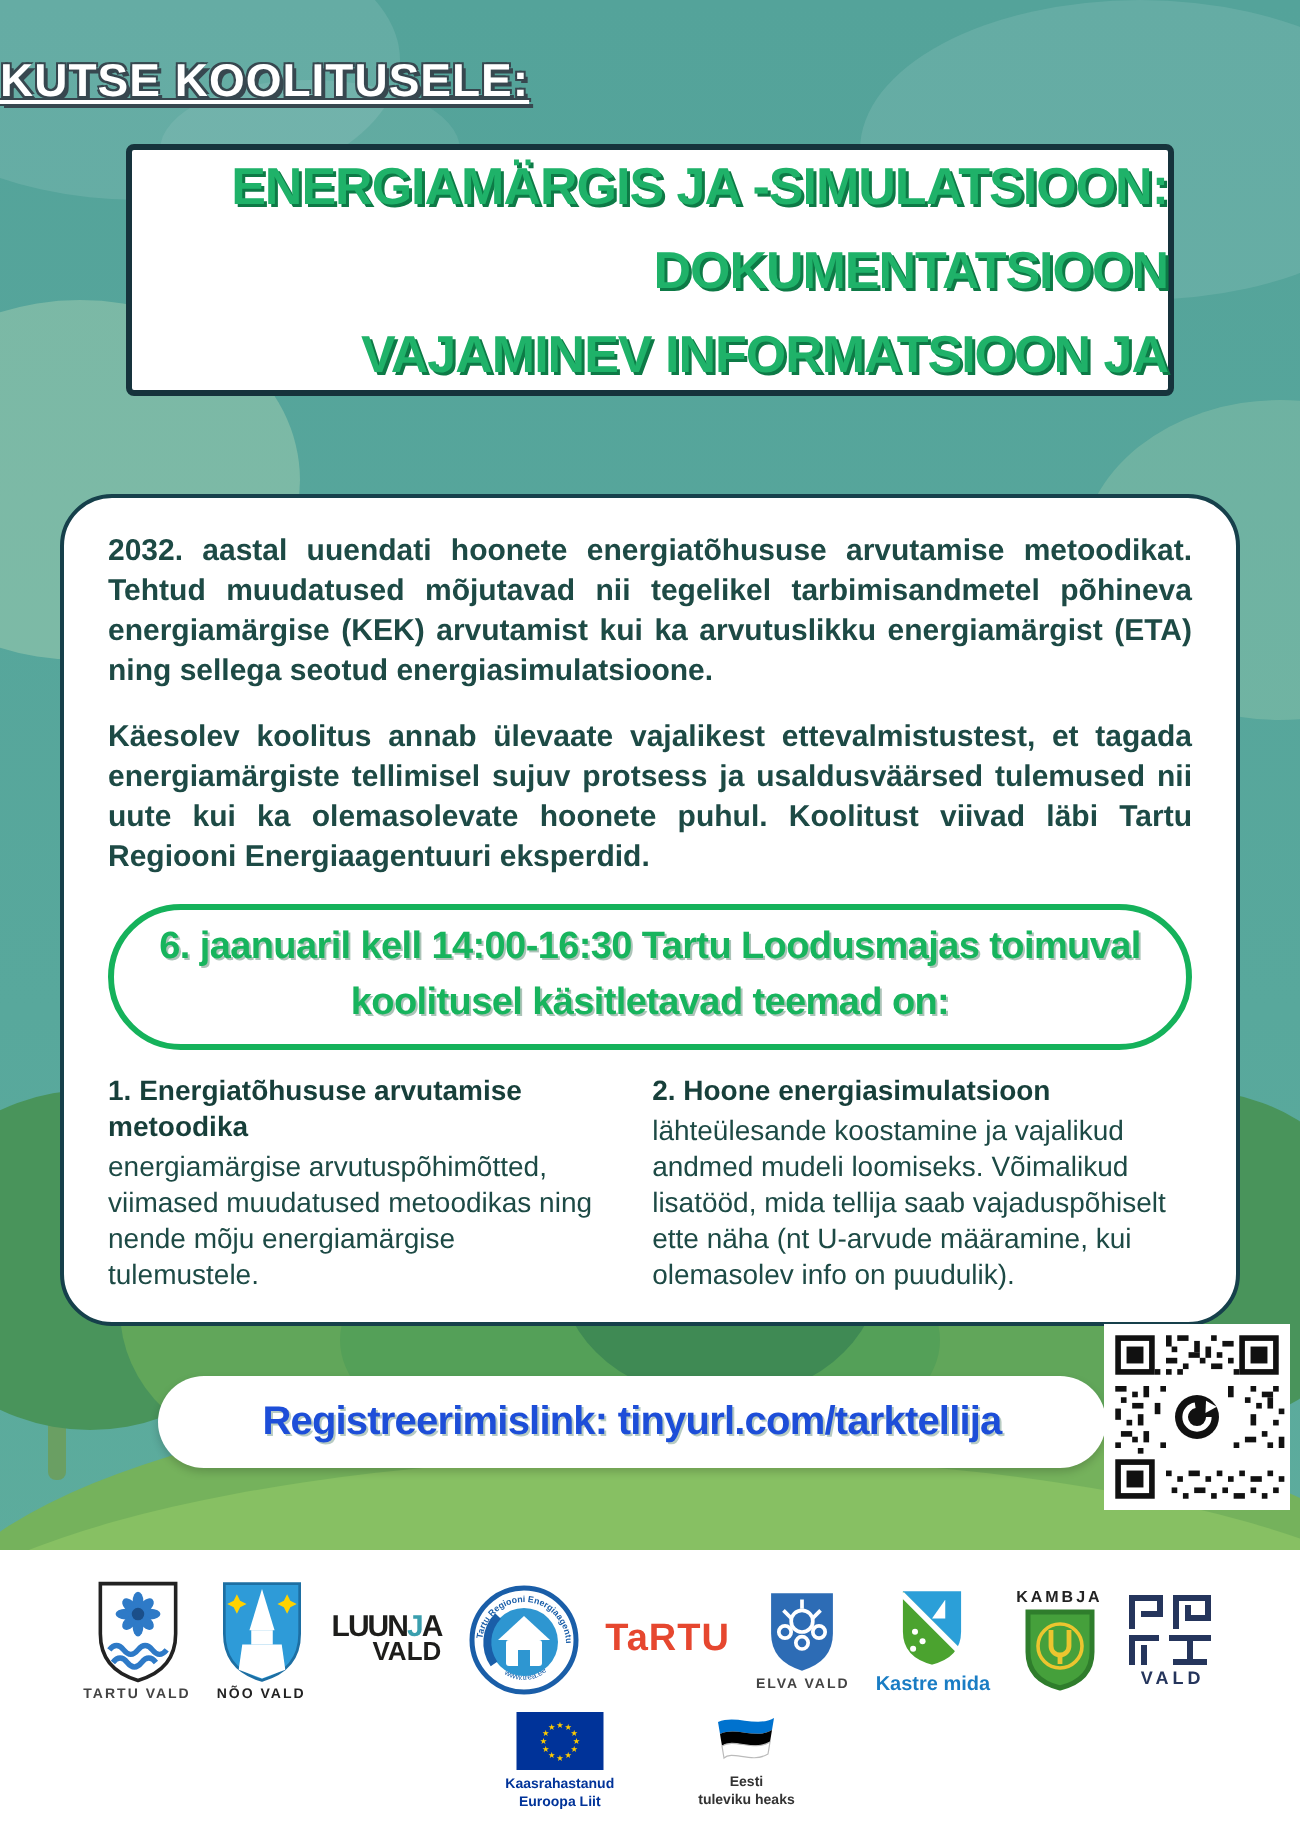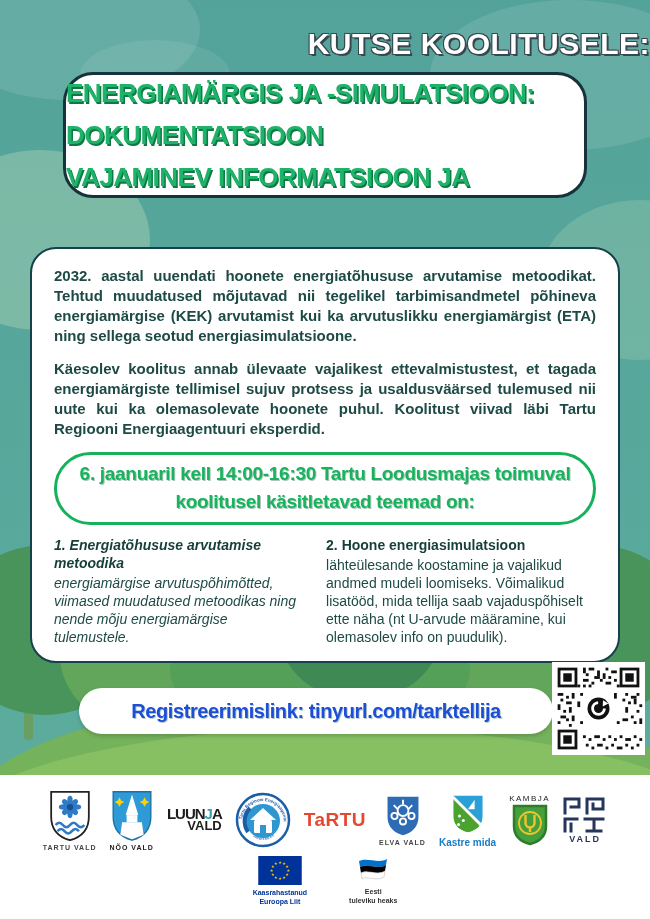--- a/index.html
+++ b/index.html
@@ -21,44 +21,44 @@
   .t4{ left:430px; top:600px; width:150px; height:130px; background:#61a65a; }
   .t5{ left:170px; top:600px; width:300px; height:140px; background:#54a058; }
   .t6{ left:280px; top:570px; width:160px; height:130px; background:#3f8a54; }
   .trunk{ position:absolute; left:24px; top:610px; width:9px; height:130px; background:#6a9f63; border-radius:4px; }
   .tall{ position:absolute; left:8px; top:560px; width:46px; height:110px; background:#8cc06c; border-radius:46% 46% 40% 40%; }
   .hill1{ position:absolute; left:-40px; top:695px; width:760px; height:160px; background:#75b25c; border-radius:50% 50% 0 0/80% 80% 0 0; }
   .hill2{ position:absolute; left:-60px; top:728px; width:800px; height:160px; background:#87c063; border-radius:50% 50% 0 0/70% 70% 0 0; }
   .footer-bg{ position:absolute; left:0; top:775px; width:650px; height:144px; background:#ffffff; }
 
   
-  .kicker{ position:absolute; left:0; top:27px; width:650px; text-align:right;
-           font-size:30px; font-weight:800; letter-spacing:.5px; color:#ffffff;
-           text-shadow:2px 2px 0 #37474f, -1px -1px 0 #37474f, 1px -1px 0 #37474f, -1px 1px 0 #37474f; }
+  .kicker{ position:absolute; left:0; top:27px; width:650px; text-align:left;
+           font-size:23px; font-weight:800; letter-spacing:.5px; color:#ffffff;
+           text-shadow:2px 2px 0 #37474f, -1px -1px 0 #37474f, 1px -1px 0 #37474f, -1px 1px 0 #37474f;text-decoration:underline; }
 
   .title-card{ position:absolute; left:63px; top:72px; width:524px; height:126px;
-               background:#ffffff; border:3px solid #16333c; border-radius:30px;
-               display:flex; flex-direction:column; justify-content:center; align-items:flex-start; }
+               background:#ffffff; border:3px solid #16333c; border-radius:4px;
+               display:flex; flex-direction:column; justify-content:center; align-items:flex-end; }
   .title-line{ font-size:26px; font-weight:800; letter-spacing:-.5px; line-height:42px;
                color:#1fb269; text-align:center;
                text-shadow:1.5px 1.5px 0 #0d7a46; }
 
   
   .main-card{ position:absolute; left:30px; top:247px; width:590px; min-height:404px;
               background:#ffffff; border:2.5px solid #16404b; border-radius:26px;
               padding:17px 22px 14px 22px; }
   .para{ font-size:15px; line-height:1.33; font-weight:600; color:#1d4a45;
          text-align:justify; margin-bottom:13px; }
   .event-pill{ margin:3px auto 11px auto; border:3.5px solid #15b25b; border-radius:40px;
                padding:5px 8px; text-align:center; }
   .event-pill span{ font-size:19px; font-weight:800; letter-spacing:-.3px; line-height:1.5;
                     color:#17b45d; text-shadow:1px 1px 0 rgba(16,84,52,.35); }
   .topics{ display:flex; gap:22px; margin-top:2px; }
   .topic{ font-size:14px; line-height:1.3; color:#1d4a45; }
-  .topic.left{ width:252px;font-style:italic; } .topic.right{ width:272px; }
+  .topic.left{ width:252px; } .topic.right{ width:272px; }
   .topic h3{ font-size:14px; font-weight:800; margin-bottom:2px; color:#173f3a; }
   .topic p{ font-weight:500; }
 
   
   .reg-pill{ position:absolute; left:79px; top:688px; width:474px; height:46px;
              background:#ffffff; border-radius:26px; display:flex; align-items:center;
              justify-content:center; box-shadow:0 2px 4px rgba(0,0,0,.18); }
   .reg-pill span{ font-size:20px; font-weight:800; letter-spacing:-.4px; color:#1d4ed8;
                   white-space:nowrap; text-shadow:1px 1px 0 rgba(16,84,52,.3); }
   .deadline{ position:absolute; left:79px; top:738px; width:474px; text-align:center;
@@ -72,21 +72,21 @@
   .logo{ display:flex; flex-direction:column; align-items:center; justify-content:center; }
   .cap{ font-size:7px; font-weight:700; letter-spacing:1px; color:#444; margin-top:2px; text-align:center; }
   .cap.blue{ color:#1a7dc4; font-size:10px; letter-spacing:0; }
   .cap.noo{ color:#222; }
   .luunja{ font-weight:800; font-size:15px; letter-spacing:-1px; color:#1d1d1b; line-height:12px; text-align:left; }
   .luunja .j{ color:#3a9fae; }
   .luunja .l2{ display:block; text-align:right; font-size:13px; letter-spacing:0; }
   .tol{ display:flex; align-items:center; gap:6px; }
   .tol-text{ font-size:10px; line-height:12px; font-weight:600; color:#4a4238; }
   .tartu-city{ font-size:19px; font-weight:800; color:#e6472f; letter-spacing:.5px; }
-  .kambja-cap{ font-size:8px; font-weight:400; letter-spacing:1.5px; color:#222; margin-bottom:1px; }
+  .kambja-cap{ font-size:8px; font-weight:700; letter-spacing:1.5px; color:#222; margin-bottom:1px; }
   .peipsi-cap{ font-size:9px; font-weight:800; letter-spacing:2px; color:#25355c; margin-top:1px; }
 
   .fund-row{ position:absolute; left:0; top:856px; width:650px; display:flex;
              align-items:flex-start; justify-content:center; gap:42px; }
   .fund{ display:flex; flex-direction:column; align-items:center; }
   .fund-cap{ font-size:7px; font-weight:700; line-height:9px; text-align:center; margin-top:3px; }
   .fund-cap.eu{ color:#003399; }
   .fund-cap.ee{ color:#333; font-weight:600; }
 </style>
 </head>

